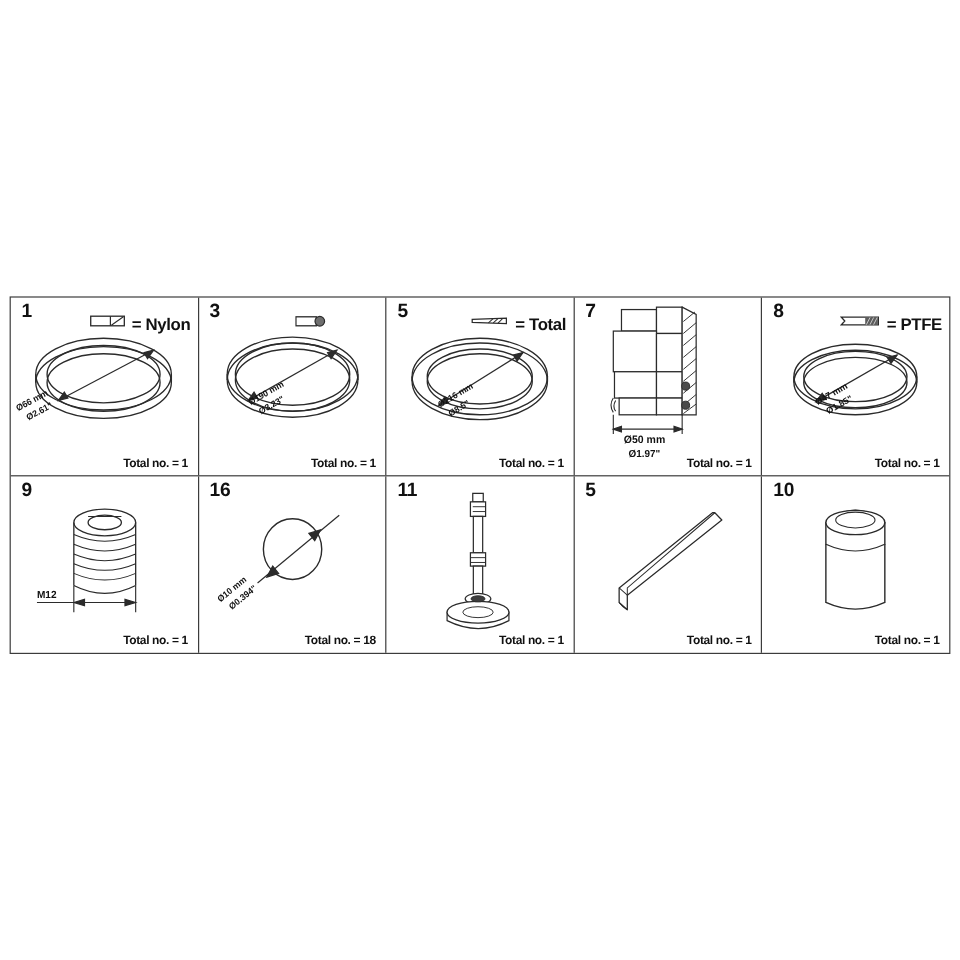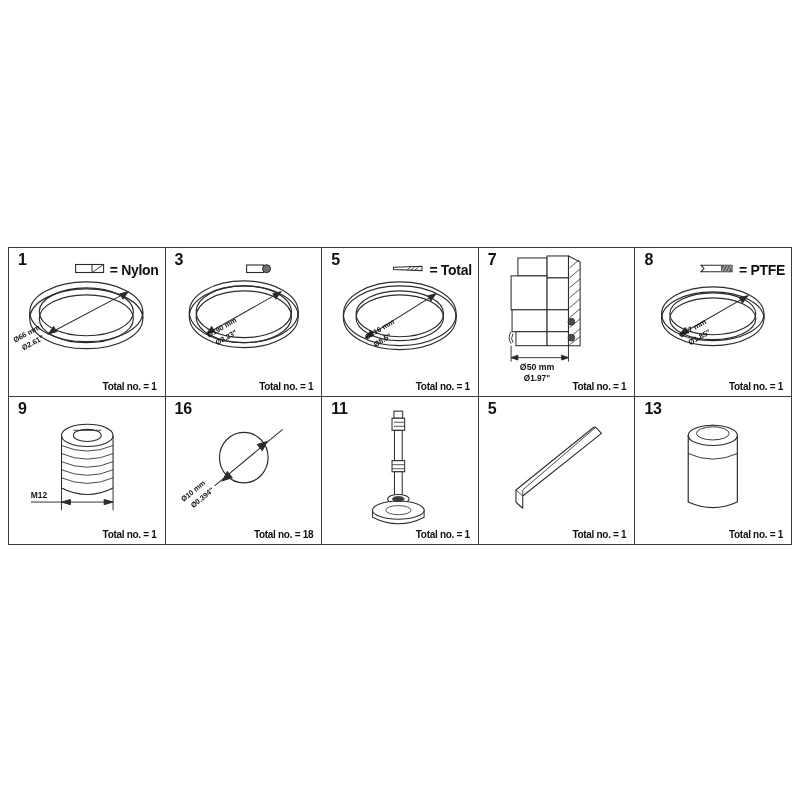--- a/index.html
+++ b/index.html
@@ -446,21 +446,21 @@
             <path d="M120 30 L45 92 L45 98"></path>
             <path d="M45 110 q-4 -2 -7 -6"></path>
           </g>
         </svg>
       </div>
 
       <div class="cell-total">Total no. = 1</div>
     </div>
 
     <div class="cell">
-      <div class="cell-number">13</div>
+      <div class="cell-number">10</div>
 
       <div class="art">
         <svg viewBox="0 0 152 146" preserveAspectRatio="none">
           <g fill="#ffffff" stroke="#2b2b2b" stroke-width="1.15">
 
             <path d="M52 38 q24 -20 48 0 L100 56 q-24 11 -48 0 Z"></path>
             <ellipse cx="76" cy="38" rx="24" ry="10"></ellipse>
 
             <path d="M52 56 L52 104 q24 11 48 0 L100 56"></path>
           </g>

